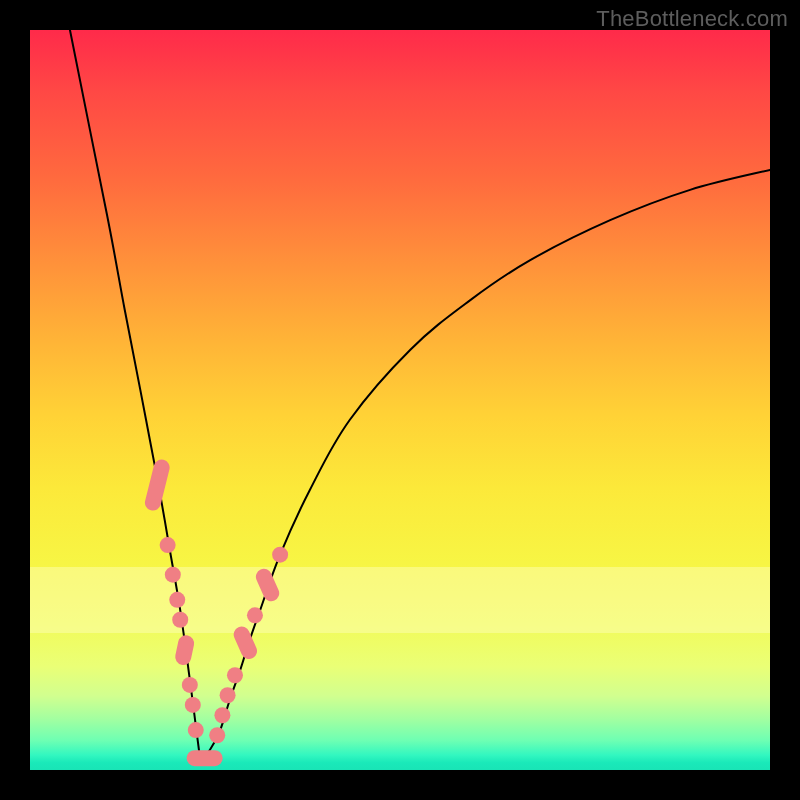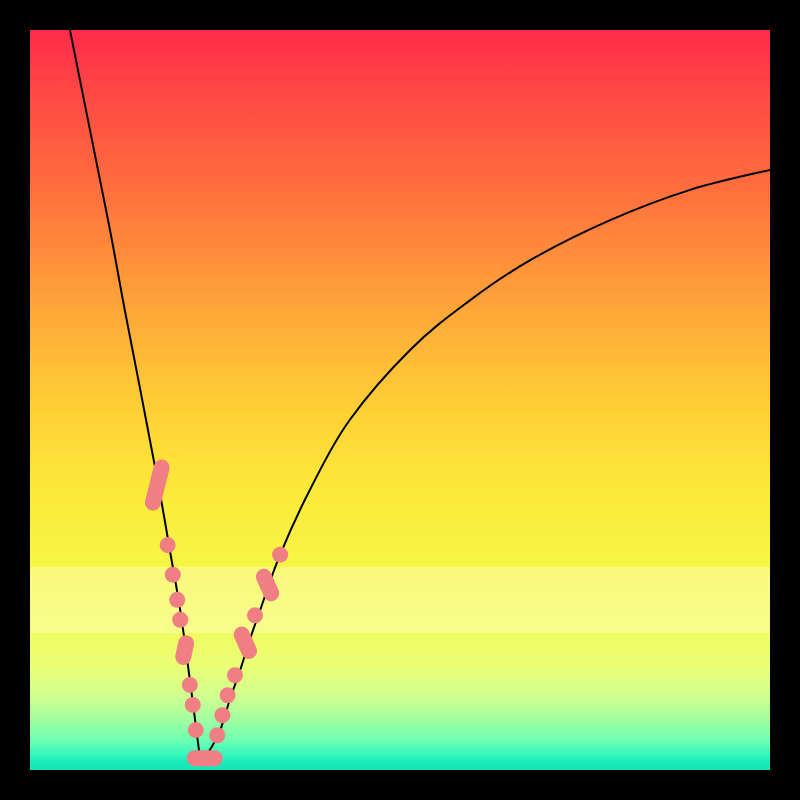--- a/index.html
+++ b/index.html
@@ -100,13 +100,14 @@
           <circle cx="192.40" cy="685.24" r="8" class="marker" fill="#f07f84"></circle>
           <circle cx="197.58" cy="665.26" r="8" class="marker" fill="#f07f84"></circle>
           <circle cx="204.98" cy="645.28" r="8" class="marker" fill="#f07f84"></circle>
           <rect x="207.34" y="595.72" width="16" height="34" rx="8" transform="rotate(-24 215.34 612.72)" class="marker" fill="#f07f84"></rect>
           <circle cx="224.96" cy="585.34" r="8" class="marker" fill="#f07f84"></circle>
           <rect x="229.54" y="538.00" width="16" height="34" rx="8" transform="rotate(-24 237.54 555.00)" class="marker" fill="#f07f84"></rect>
           <circle cx="250.12" cy="524.66" r="8" class="marker" fill="#f07f84"></circle>
         </g>
     </svg>
   </div>
+  <div class="watermark">TheBottleneck.com</div>
 </div>
 
 </body></html>

